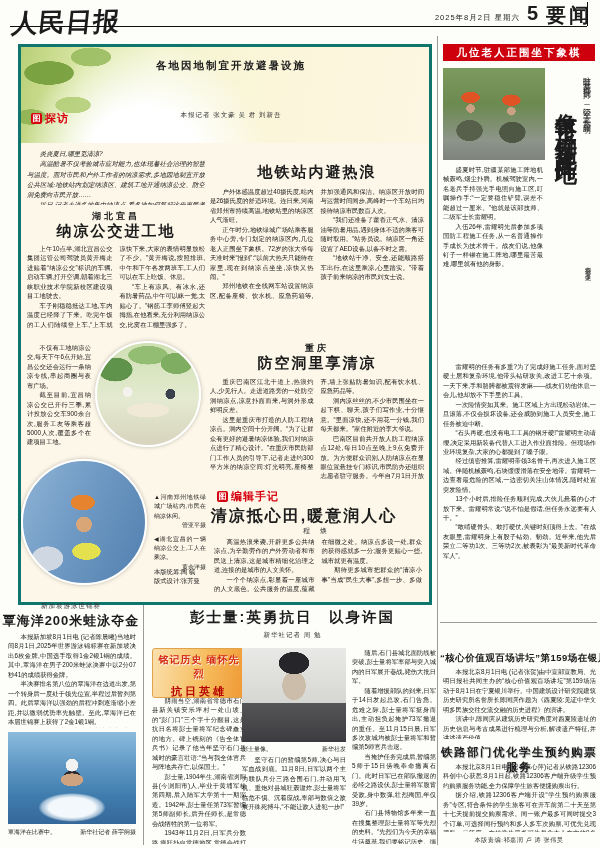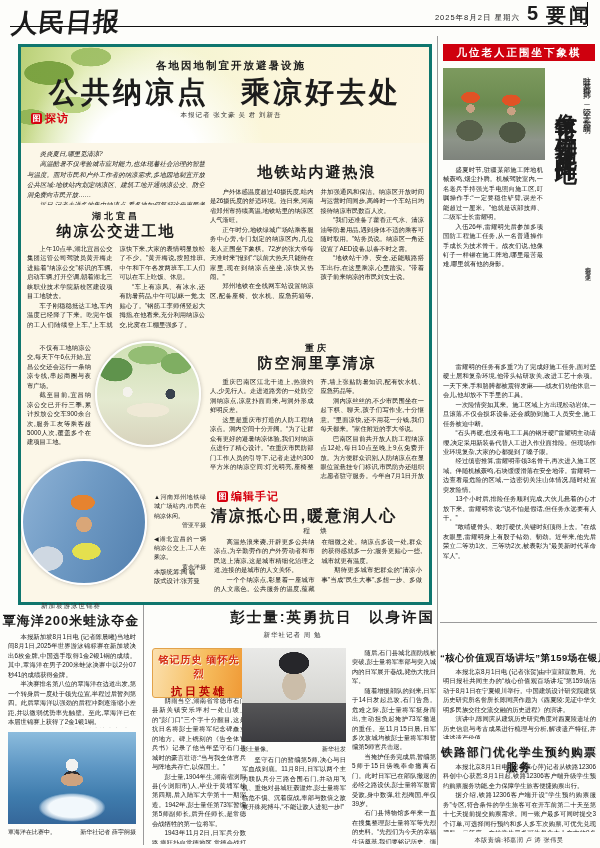--- a/index.html
+++ b/index.html
@@ -97,21 +97,21 @@
   .side-sub{font-size:8px;letter-spacing:3px;color:#222;}
   .side-byline{font-size:6px;letter-spacing:1px;color:#444;}
   .small-headline{font-weight:900;font-size:9.5px;letter-spacing:0.5px;white-space:nowrap;}
   .rail-headline{font-weight:900;font-size:11.5px;letter-spacing:1.5px;text-shadow:1px 1px 0 #c9c9c9;}
   .caption{font-size:6px;line-height:1.55;text-align:justify;color:#222;}
   .cap-credit{text-align:right;font-size:6px;color:#222;}
   .photo-caption{font-size:6px;color:#222;display:flex;justify-content:space-between;}
   .intro{font-style:italic;font-size:6.4px;line-height:1.6;}
   .editor-title{font-weight:900;font-size:16px;letter-spacing:2px;}
   .editor-author{font-size:7px;letter-spacing:4px;color:#333;}
-  .peng-headline{font-weight:900;font-size:14.5px;letter-spacing:2px;text-align:right;}
+  .peng-headline{font-weight:900;font-size:14.5px;letter-spacing:2px;}
   .swim-headline{font-weight:700;font-size:13px;letter-spacing:1px;white-space:nowrap;}
   .swim-kicker{font-size:6.5px;letter-spacing:1px;color:#333;}
   .byline-s{font-size:6.5px;letter-spacing:1px;color:#333;}
   .footer-credit{font-size:6.2px;color:#333;letter-spacing:0.5px;}
 </style>
 </head>
 <body>
 
 <div class="abs masthead serif" style="left:12px;top:5px;">人民日报</div>
 <div class="abs" style="left:430px;top:13px;width:90px;text-align:right;font-size:7.5px;letter-spacing:1px;">2025年8月2日 星期六</div>
@@ -120,21 +120,20 @@
 <div class="abs hrule" style="left:10px;top:26px;width:577px;"></div>
 <div class="abs vrule" style="left:587px;top:2px;height:24px;"></div>
 
 <div class="abs thinv" style="left:437px;top:36px;height:809px;"></div>
 <div class="abs thinv" style="left:143px;top:602px;height:243px;"></div>
 
 <div class="abs feature-box">
 
   <div class="abs banner"></div>
   <div class="abs kicker serif ctr" style="left:60px;top:12px;width:300px;">各地因地制宜开放避暑设施</div>
-  <div class="abs feature-headline ctr" style="left:0;top:26px;width:408px;">公共纳凉点　乘凉好去处</div>
   <div class="abs feature-byline ctr" style="left:60px;top:64px;width:300px;">本报记者 张文豪 吴 君 刘新吾</div>
 
   <div class="abs tag" style="left:10px;top:64px;">
     <span class="tag-icon">图</span>
     <span class="tag-label">探访</span>
   </div>
 
   <div class="abs bt intro serif" style="left:6px;top:102px;width:178px;height:56px;">
       <p>炎炎夏日,哪里觅清凉?</p>
       <p>高温酷暑不仅考验城市应对能力,也体现着社会治理的智慧与温度。面对市民和户外工作者的纳凉需求,多地因地制宜开放公共区域:地铁站内划定纳凉区、建筑工地开通纳凉公交、防空洞免费向市民开放……</p>

